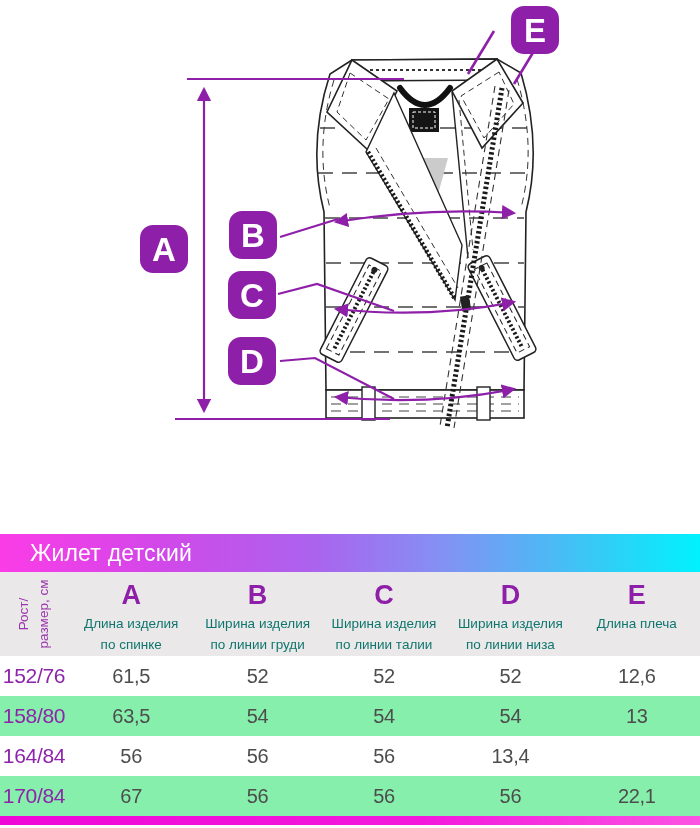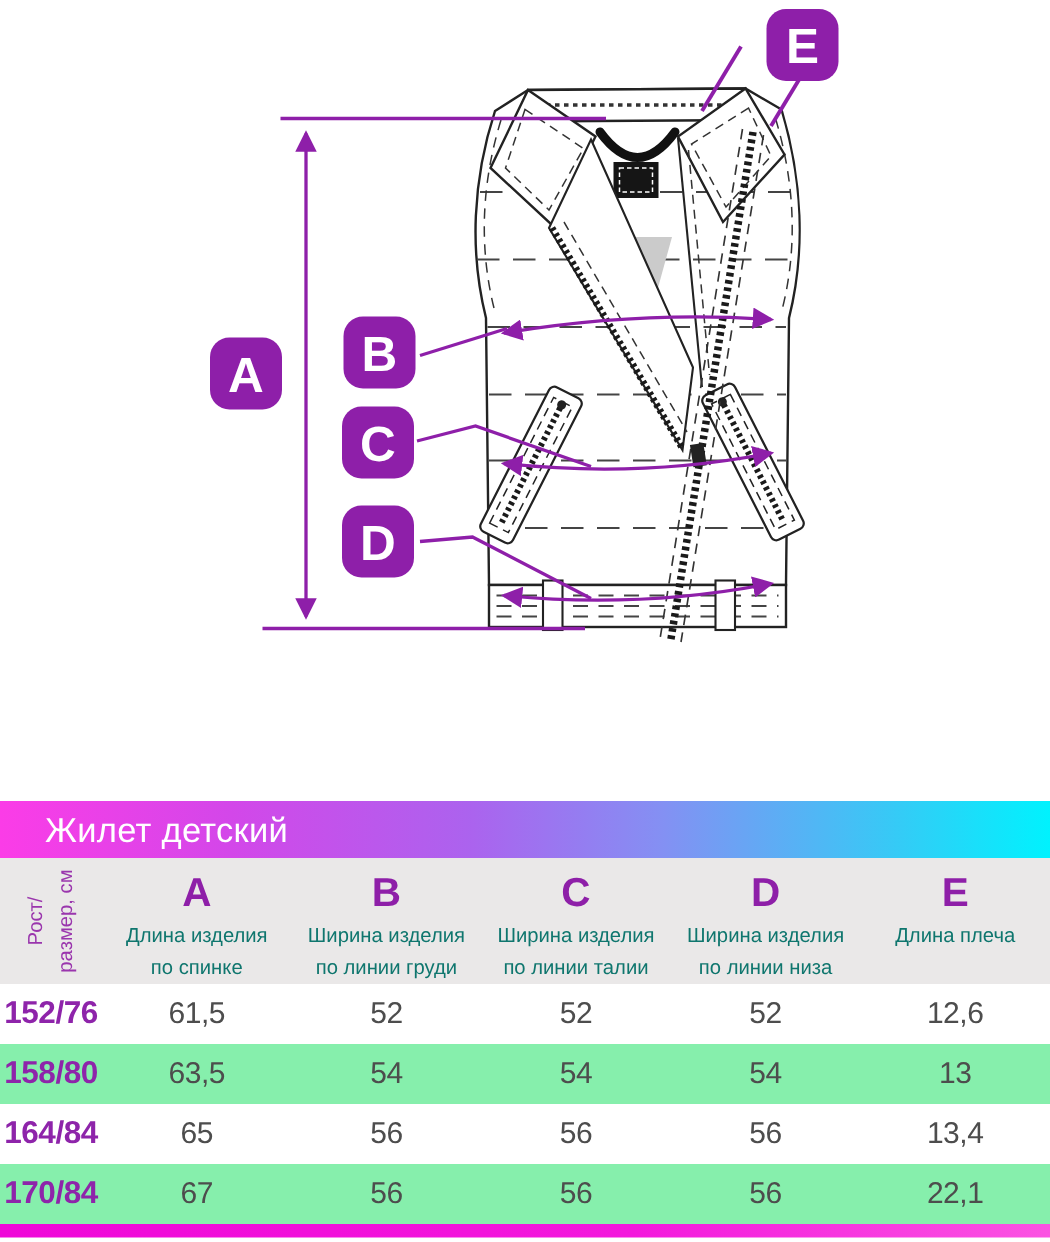--- a/index.html
+++ b/index.html
@@ -31,21 +31,21 @@
   .col-cell { display:flex; flex-direction:column; align-items:center; justify-content:flex-start; padding-top:7px; }
   .col-letter { font-size:27px; font-weight:bold; color:#8e1fa8; line-height:1.2; }
   .col-desc { font-size:13.5px; color:#0f766e; text-align:center; line-height:1.5; margin-top:3px; }
   .tbody { position:absolute; left:0; top:656px; width:700px; }
   .trow {
     width:700px; height:40px; display:grid; grid-template-columns:68px repeat(5,1fr);
     align-items:center;
   }
   .trow.alt { background:#86efac; }
   .tcell { text-align:center; font-size:20px; color:#4d4d4d; letter-spacing:-.3px; }
-  .tcell.size { color:#8e24aa; font-size:21px; font-weight:700; }
+  .tcell.size { color:#8e24aa; font-size:21px; font-weight:400; }
   .bottombar {
     position:absolute; left:0; top:816px; width:700px; height:9px;
     background:linear-gradient(90deg,#ef07d8 0%,#f318dc 60%,#fb53e2 100%);
   }
 </style>
 </head>
 <body>
 
 <div class="stage">
 
@@ -199,21 +199,20 @@
       <div class="trow alt">
         <div class="tcell size">158/80</div>
         <div class="tcell">63,5</div>
         <div class="tcell">54</div>
         <div class="tcell">54</div>
         <div class="tcell">54</div>
         <div class="tcell">13</div>
       </div>
       <div class="trow">
         <div class="tcell size">164/84</div>
-        <div class="tcell">65</div>
         <div class="tcell">56</div>
         <div class="tcell">56</div>
         <div class="tcell">56</div>
         <div class="tcell">13,4</div>
       </div>
       <div class="trow alt">
         <div class="tcell size">170/84</div>
         <div class="tcell">67</div>
         <div class="tcell">56</div>
         <div class="tcell">56</div>

